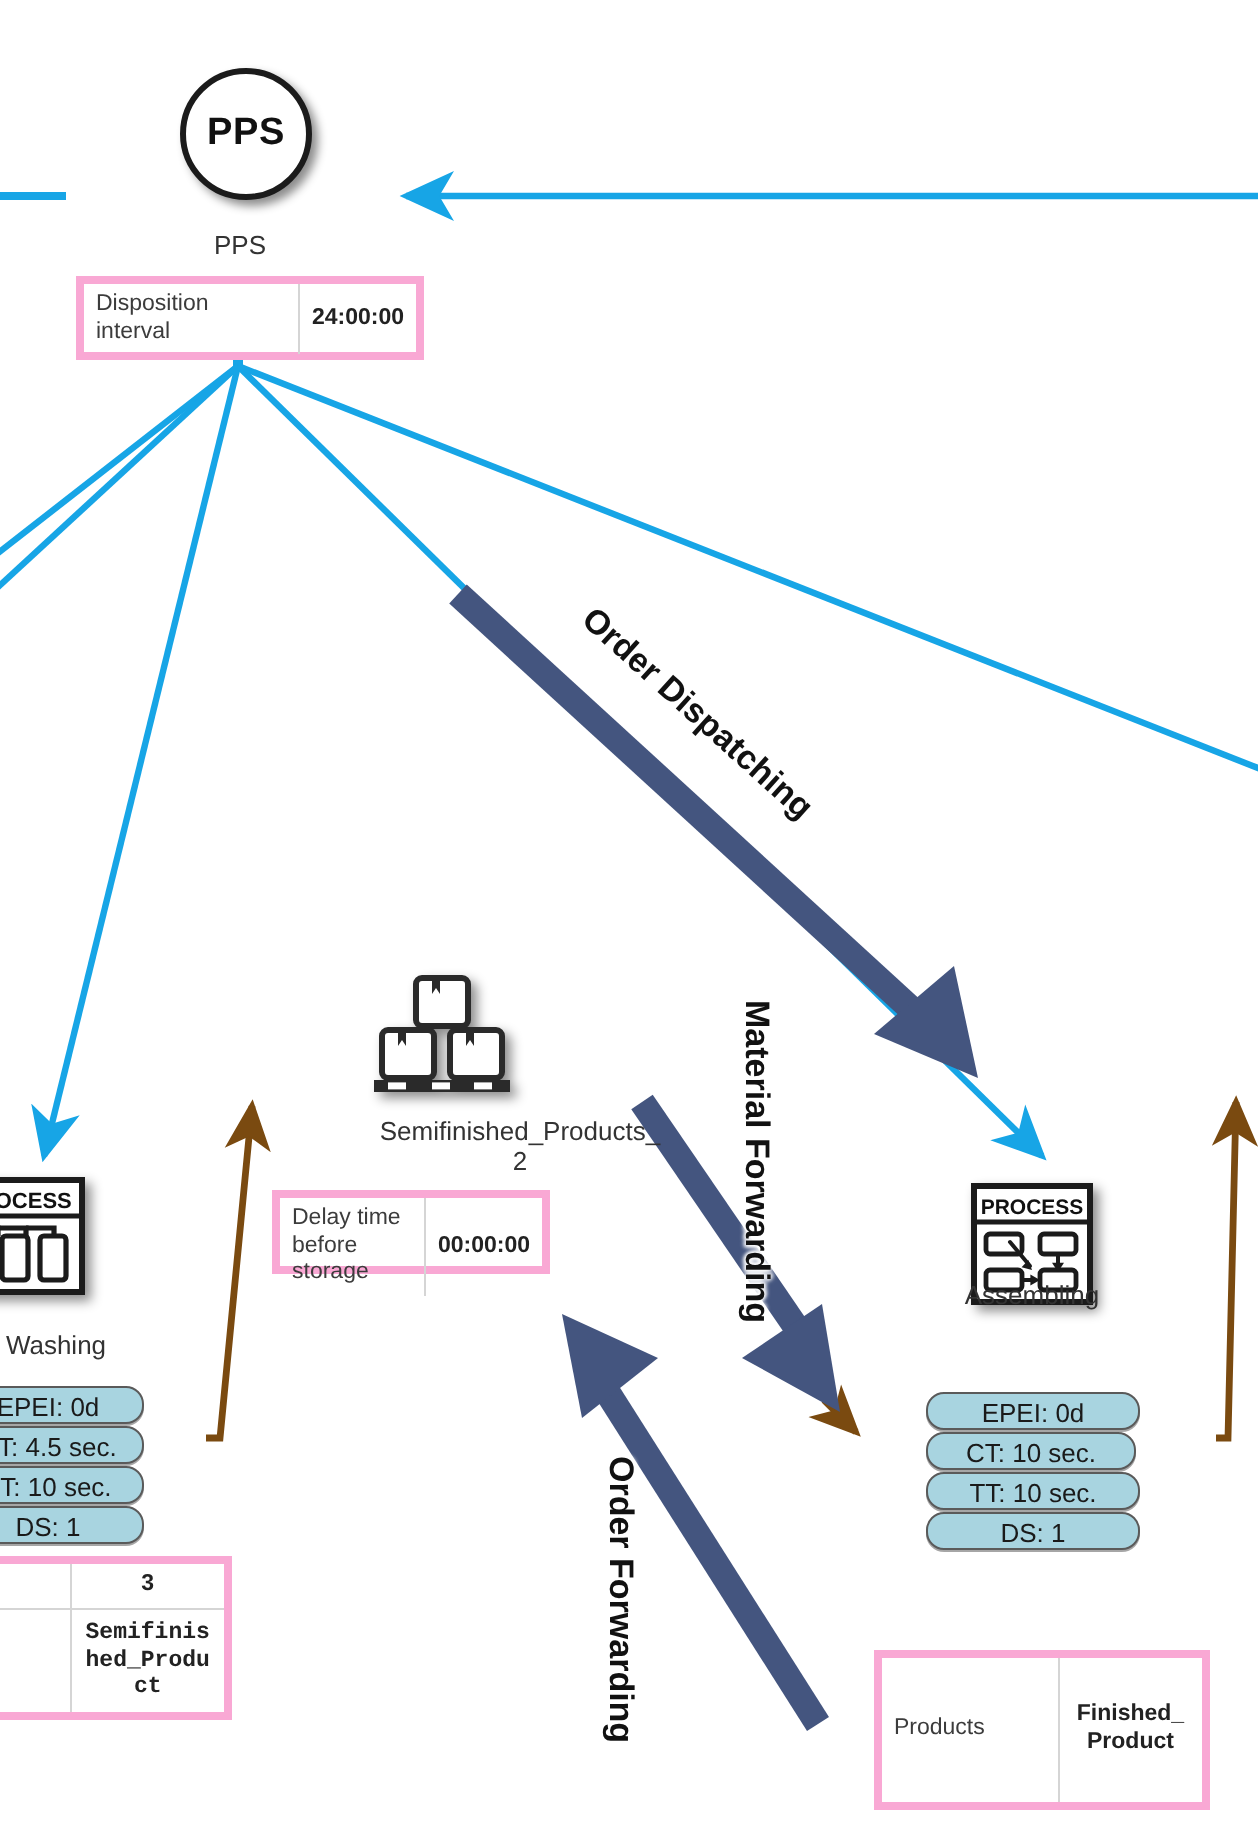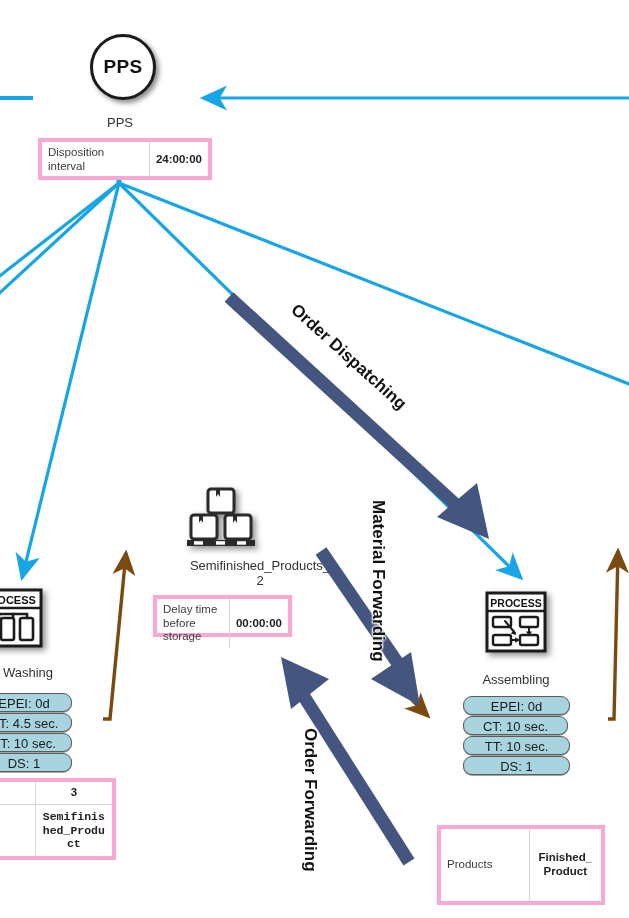--- a/index.html
+++ b/index.html
@@ -131,21 +131,21 @@
       </g>
       <rect x="2" y="54" width="68" height="6" fill="#2a2a2a"></rect>
       <rect x="9" y="55.2" width="9" height="3.5" fill="#fff"></rect>
       <rect x="31" y="55.2" width="9" height="3.5" fill="#fff"></rect>
       <rect x="52" y="55.2" width="9" height="3.5" fill="#fff"></rect>
     </svg>
   </div>
 
   <div class="node-title" style="left:150px;top:558px;width:142px;white-space:normal;line-height:1.18;word-break:break-all;margin-left:39px;">Semifinished_Products_2</div>
 
-  <div class="ptable" style="left:136px;top:595px;width:131px;height:34px;margin-left:17px;">
+  <div class="ptable" style="left:136px;top:595px;width:131px;height:34px;">
     <table>
       <tbody>
           <tr>
         <td class="key" style="width:56%;">Delay time before storage</td>
         <td class="val">00:00:00</td>
       </tr>
     </tbody>
       </table>
   </div>
 
@@ -202,21 +202,21 @@
         <path d="M20 30 L30 42" stroke-linecap="round"></path>
         <path d="M31 44 l-5.2 -1.4 l3.4 -3.6 z" stroke="none"></path>
         <path d="M44 36 L44 41" stroke-linecap="round"></path>
         <path d="M44 45 l-3 -4.6 h6 z" stroke="none"></path>
         <path d="M26 49 L31 49" stroke-linecap="round"></path>
         <path d="M35 49 l-4.8 -2.8 v5.6 z" stroke="none"></path>
       </g>
     </svg>
   </div>
 
-  <div class="node-title" style="left:456px;top:672px;width:120px;">Assembling</div>
+  <div class="node-title" style="left:456px;top:640px;width:120px;">Assembling</div>
 
   <div class="pill" style="left:463px;top:696px;width:107px;">EPEI: 0d</div>
   <div class="pill" style="left:463px;top:716px;width:105px;">CT: 10 sec.</div>
   <div class="pill" style="left:463px;top:736px;width:107px;">TT: 10 sec.</div>
   <div class="pill" style="left:463px;top:756px;width:107px;">DS: 1</div>
 
   <div class="ptable" style="left:437px;top:781px;width:160px;height:72px;margin-top:44px;">
     <table>
       <tbody>
           <tr>

